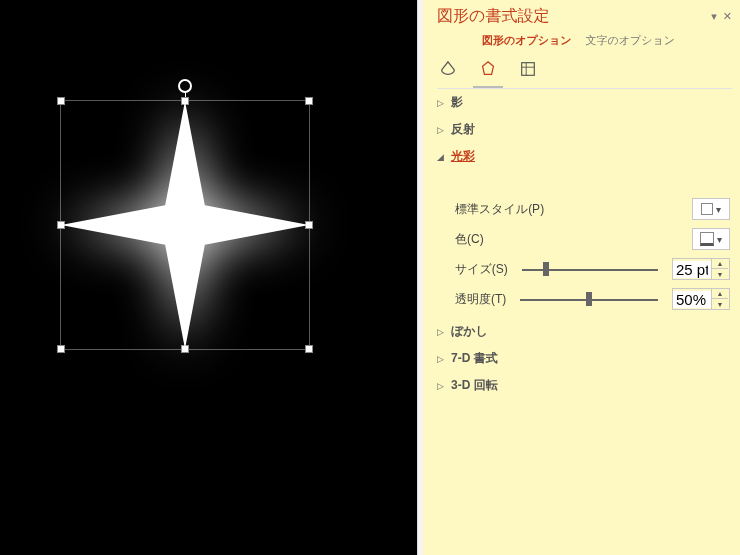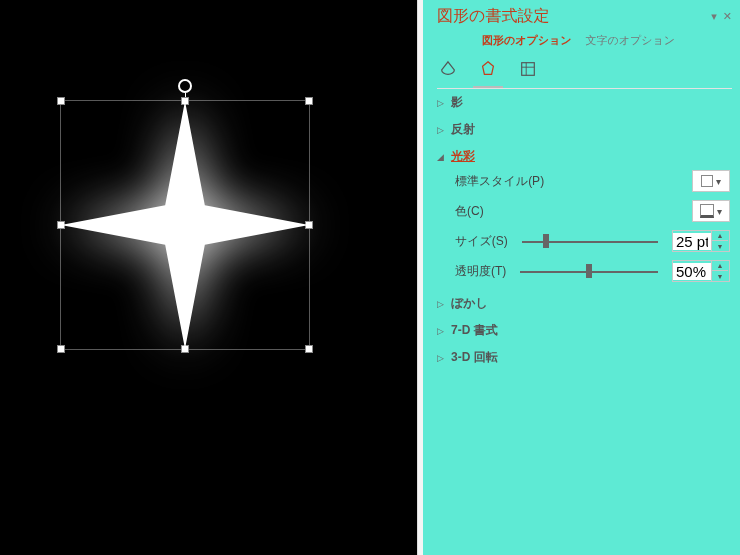--- a/index.html
+++ b/index.html
@@ -20,40 +20,40 @@
   .rotate { position: absolute; left: 50%; top: -22px; width: 14px; height: 14px; margin-left: -7px; border: 2px solid #fff; border-radius: 50%; }
   .rotate:before { content: ""; position:absolute; left:50%; top:12px; width:1px; height:8px; background:#fff; }
   .adj { position:absolute; left:50%; top:50%; width:8px; height:8px; margin:-4px; background:#ffcc33; border:1px solid #b58b00; }
   .star-shape { position:absolute; inset:0; }
   .star-shape svg { width:100%; height:100%; filter: drop-shadow(0 0 25px rgba(255,255,255,.9)); }
 
   
   .scroll-strip { width: 6px; height:555px; background:#f5f5f5; border-left:1px solid #ddd; }
 
   
-  .panel { flex:1; height:555px; background:#5eead4; padding: 6px 8px 0 14px; font-size:12px; color:#444; }
+  .panel { flex:1; height:555px; background:#fef9c3; padding: 6px 8px 0 14px; font-size:12px; color:#444; }
   .panel-head { display:flex; align-items:center; justify-content:space-between; }
   .panel-title { color:#c43e1c; font-size:16px; font-weight:400; }
   .panel-ctl { display:flex; gap:6px; color:#777; }
   .panel-ctl span { cursor:pointer; font-size:11px; }
   .tabs { margin-top:6px; display:flex; gap:14px; font-size:11px;margin-left:45px; }
   .tabs span { color:#777; cursor:pointer; }
   .tabs span.active { color:#c43e1c; font-weight:600; }
   .icon-row { margin-top:10px; display:flex; gap:18px; align-items:center; }
   .icon-btn { width:22px; height:22px; display:flex; align-items:center; justify-content:center; cursor:pointer; position:relative; }
   .icon-btn svg { width:18px; height:18px; }
   .icon-btn.active:after { content:""; position:absolute; bottom:-8px; left:-4px; right:-4px; border-bottom:2px solid #bbb; }
   .divider { margin-top:8px; border-top:1px solid #e3e3e3; }
 
   .section { display:flex; align-items:center; gap:6px; padding:5px 0; cursor:pointer; }
   .section .caret { width:8px; color:#666; font-size:9px; }
   .section .label { font-size:12px; color:#555; font-weight:600; }
   .section.active .label { color:#c43e1c;text-decoration:underline; }
 
-  .controls { padding-left:18px; padding-right:2px; display:flex; flex-direction:column; gap:8px; margin-bottom:8px; }
+  .controls { padding-left:18px; padding-right:2px; display:flex; flex-direction:column; gap:8px; margin-bottom:8px;margin-top:28px; }
   .row { display:flex; align-items:center; justify-content:space-between; gap:8px; }
   .row-label { font-size:12px; color:#444; }
   .dd { width:38px; height:22px; border:1px solid #c8c8c8; background:#fff; display:flex; align-items:center; justify-content:center; gap:3px; cursor:pointer; font-size:10px; color:#555; }
   .dd .sq { width:12px; height:12px; border:1px solid #888; }
   .paint { width:14px; height:14px; background:#fff; border:1px solid #888; border-bottom:3px solid #555; }
   .slider-row .track { flex:1; height:14px; position:relative; margin:0 6px; }
   .slider-row .track:before { content:""; position:absolute; left:0; right:0; top:50%; height:2px; background:#666; }
   .slider-row .thumb { position:absolute; top:50%; width:6px; height:14px; background:#666; transform:translate(-50%,-50%); }
   .numbox { width:58px; height:22px; border:1px solid #c8c8c8; display:flex; align-items:center; }
   .numbox input { width:38px; border:none; font-size:15px; padding:0 3px; outline:none; }

